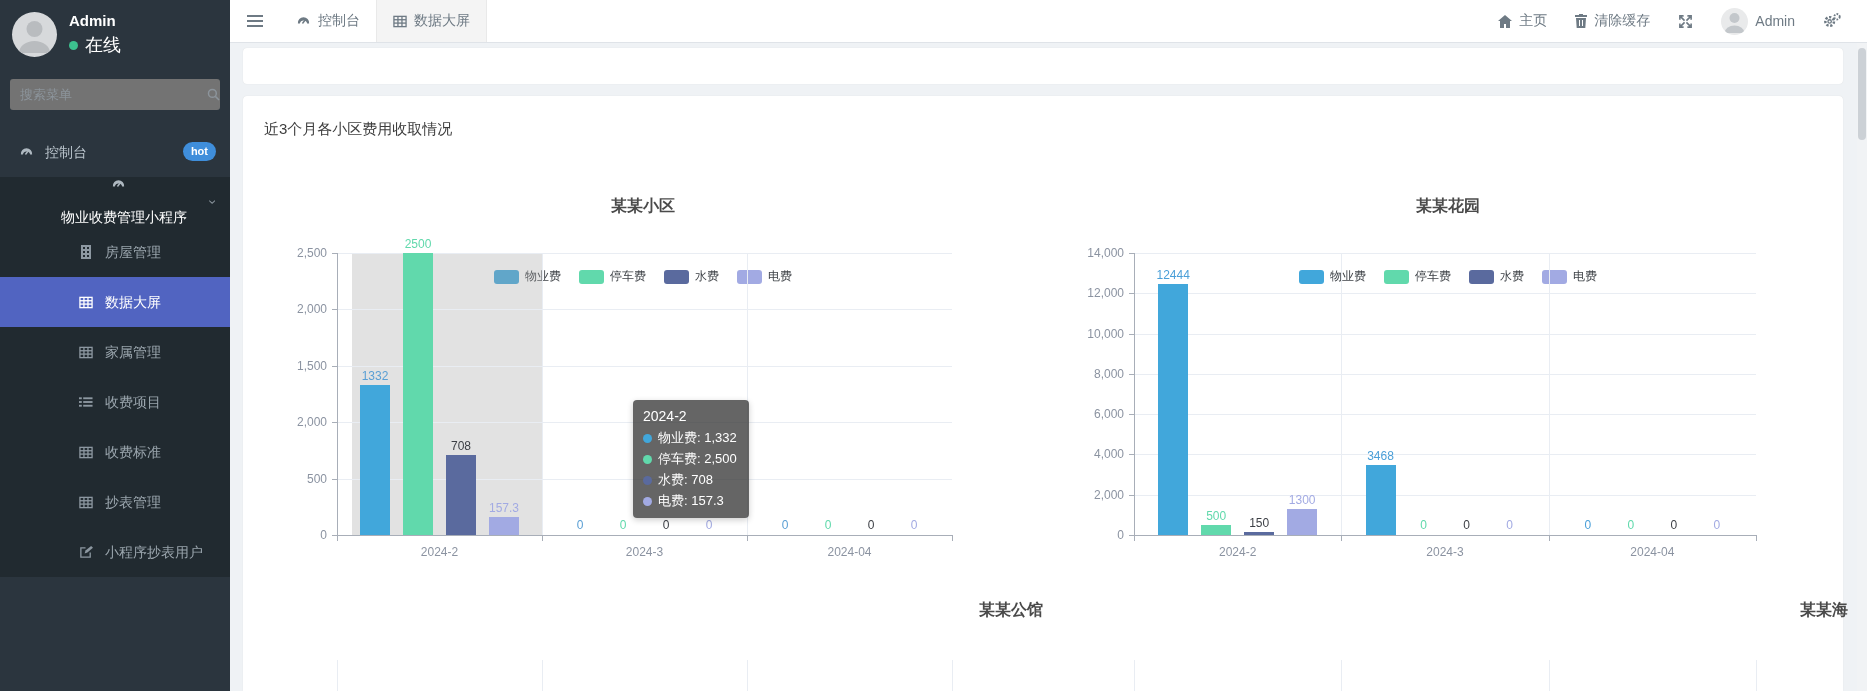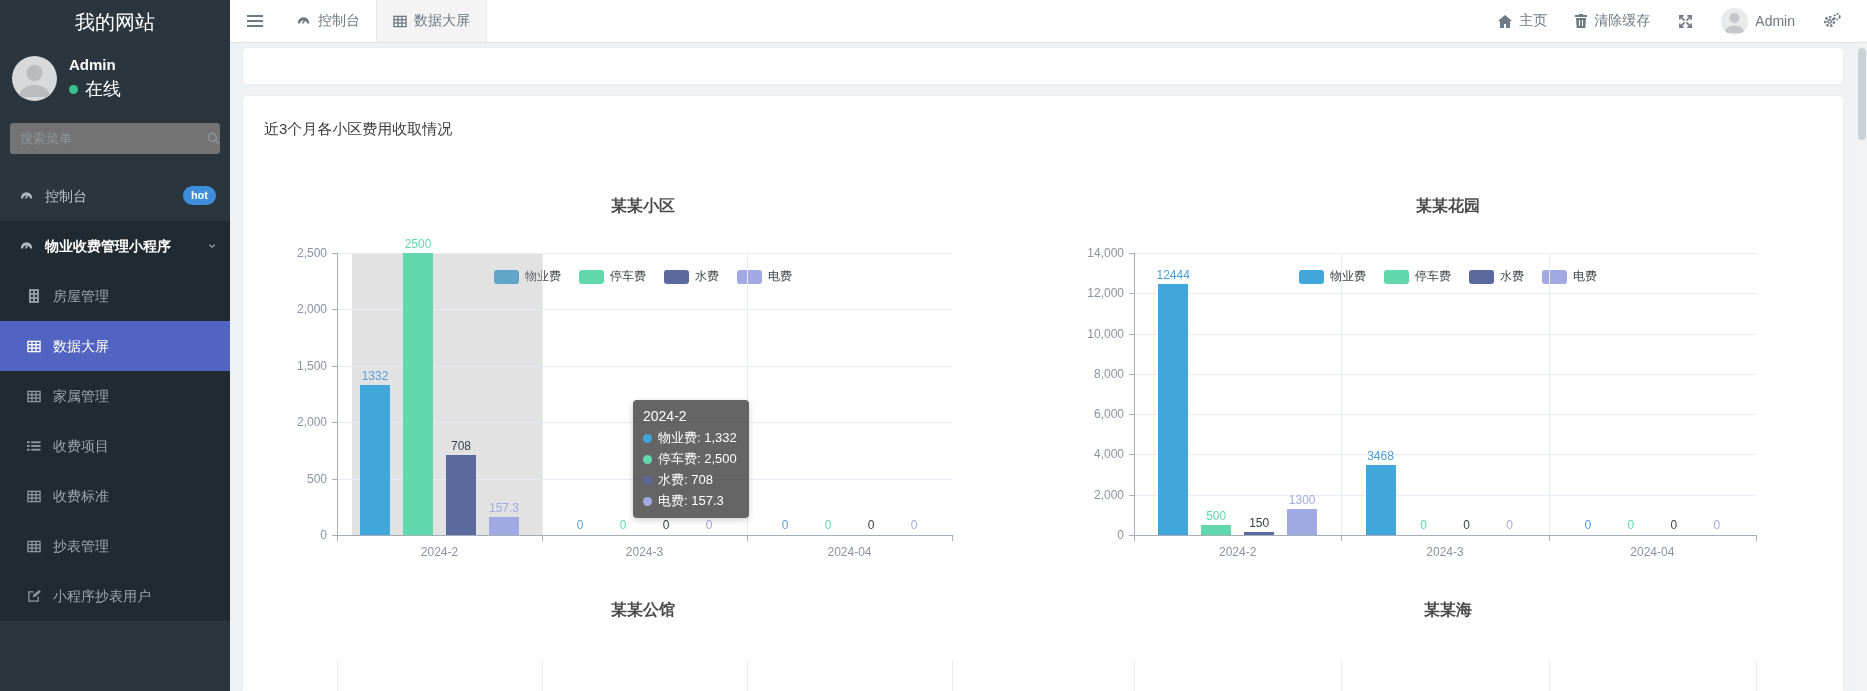--- a/index.html
+++ b/index.html
@@ -17,22 +17,22 @@
   .user-status { font-size:18px; color:#fff; margin-top:4px; display:flex; align-items:center; }
   .dot { width:9px; height:9px; border-radius:50%; background:#3cc08e; margin-right:7px; }
   .sb-search { margin:12px 10px 0 10px; height:31px; background:#737373; border-radius:3px; display:flex; align-items:center; }
   .sb-search input { flex:1; background:transparent; border:0; outline:0; color:#cfd6db; font-size:13px; padding:0 10px; font-family:inherit; }
   .sb-search input::placeholder { color:#8c949b; }
   .sb-search .btn { width:32px; color:#8c949b; display:flex; justify-content:center; cursor:pointer; }
   .menu { margin-top:17px; }
   .mi { height:50px; line-height:50px; padding-left:18px; font-size:14px; display:flex; align-items:center; position:relative; cursor:pointer; white-space:nowrap; }
   .mi .ic { width:16px; margin-right:11px; display:flex; justify-content:center; flex:none; color:#aeb8c0; }
   .treeview { background:#212a30; }
-  .treeview .mi-header { color:#fff; font-weight:bold; }
-  .treeview .sub { padding-left:26px; color:#9aa5ad; }
+  .treeview .mi-header { color:#fff; font-weight:normal;flex-direction:column; }
+  .treeview .sub { padding-left:78px; color:#9aa5ad; }
   .treeview .sub .ic { color:#8d98a1; }
   .mi.active { background:#5164c1; color:#fff; }
   .mi.active .ic { color:#fff; }
   .badge-hot { position:absolute; right:14px; top:15px; background:#3f8edb; color:#fff; font-size:11px; font-weight:bold; line-height:1; padding:4px 8px; border-radius:10px; }
   .chev { position:absolute; right:16px; color:#8a949c; font-size:14px; }
   .chev.down { transform:rotate(-90deg); }
 
   
   .navbar { position:absolute; left:230px; top:0; right:0; height:43px; background:#fff; border-bottom:1px solid #dfe3e8; display:flex; align-items:stretch; z-index:4; color:#6e7a84; font-size:14px; }
   .nav-left { display:flex; align-items:stretch; }
@@ -65,32 +65,31 @@
   .tick { position:absolute; background:#a8aeb8; }
   .ylab { position:absolute; font-size:12px; color:#8b93a1; text-align:right; width:52px; }
   .xlab { position:absolute; font-size:12px; color:#8b93a1; text-align:center; }
   .bar { position:absolute; }
   .bar-label { position:absolute; width:64px; text-align:center; font-size:12px; }
   .hover-band { position:absolute; background:rgba(165,165,165,.32); }
   .tooltip { position:absolute; left:390px; top:304px; width:116px; background:rgba(50,50,50,.75); border-radius:4px; padding:8px 10px; color:#fff; z-index:9; box-shadow:0 2px 6px rgba(0,0,0,.2); }
   .tt-title { font-size:14px; margin-bottom:5px; }
   .tt-row { display:flex; align-items:center; font-size:13px; margin-top:3px; white-space:nowrap; }
   .tt-dot { width:9px; height:9px; border-radius:50%; margin-right:6px; flex:none; }
-  .bottom-title { position:absolute; top:600px; width:800px; text-align:center; font-size:16px; font-weight:bold; color:#4a4a4a; }
+  .bottom-title { position:absolute; top:600px; width:800px; text-align:right; font-size:16px; font-weight:bold; color:#4a4a4a; }
   .partial-plot { position:absolute; top:660px; width:800px; height:31px; }
 
   
   .scrollbar { position:absolute; right:0; top:43px; width:10px; bottom:0; background:#f1f3f5; }
   .scroll-thumb { position:absolute; left:1px; top:5px; width:8px; height:92px; border-radius:4px; background:#ccd1d6; }
 </style>
 </head>
 <body>
 
 <div class="sidebar">
-  <div class="sb-title">我的网站</div>
   <div class="user-panel">
     <div class="avatar">
       <svg width="45" height="45" viewBox="0 0 45 45">
           <circle cx="22.5" cy="17" r="8" fill="#b9bcbf"></circle>
           <path d="M7 41a15.5 12 0 0 1 31 0z" fill="#b9bcbf"></path>
         </svg>
     </div>
     <div class="user-info">
       <div class="user-name">Admin</div>
       <div class="user-status">

